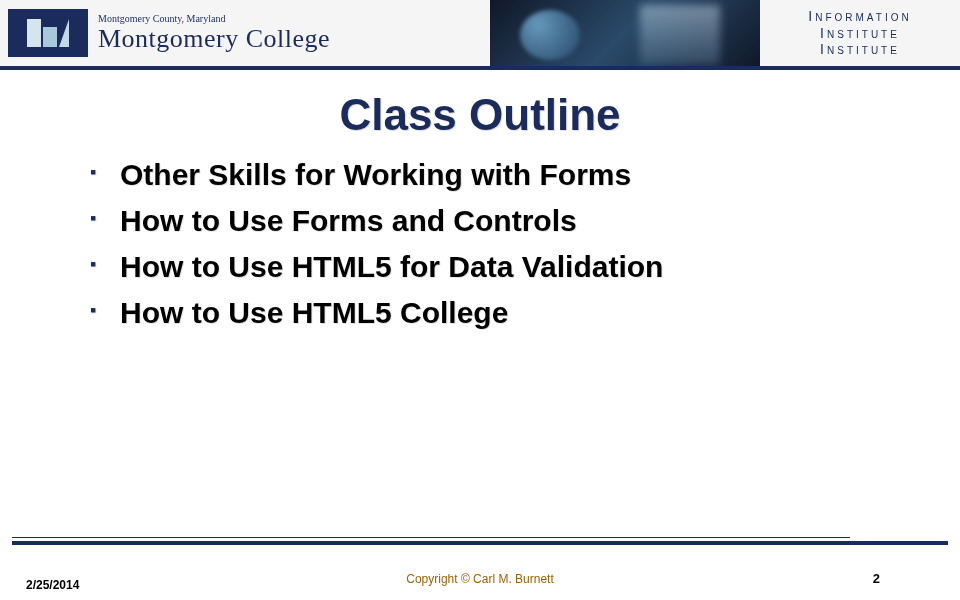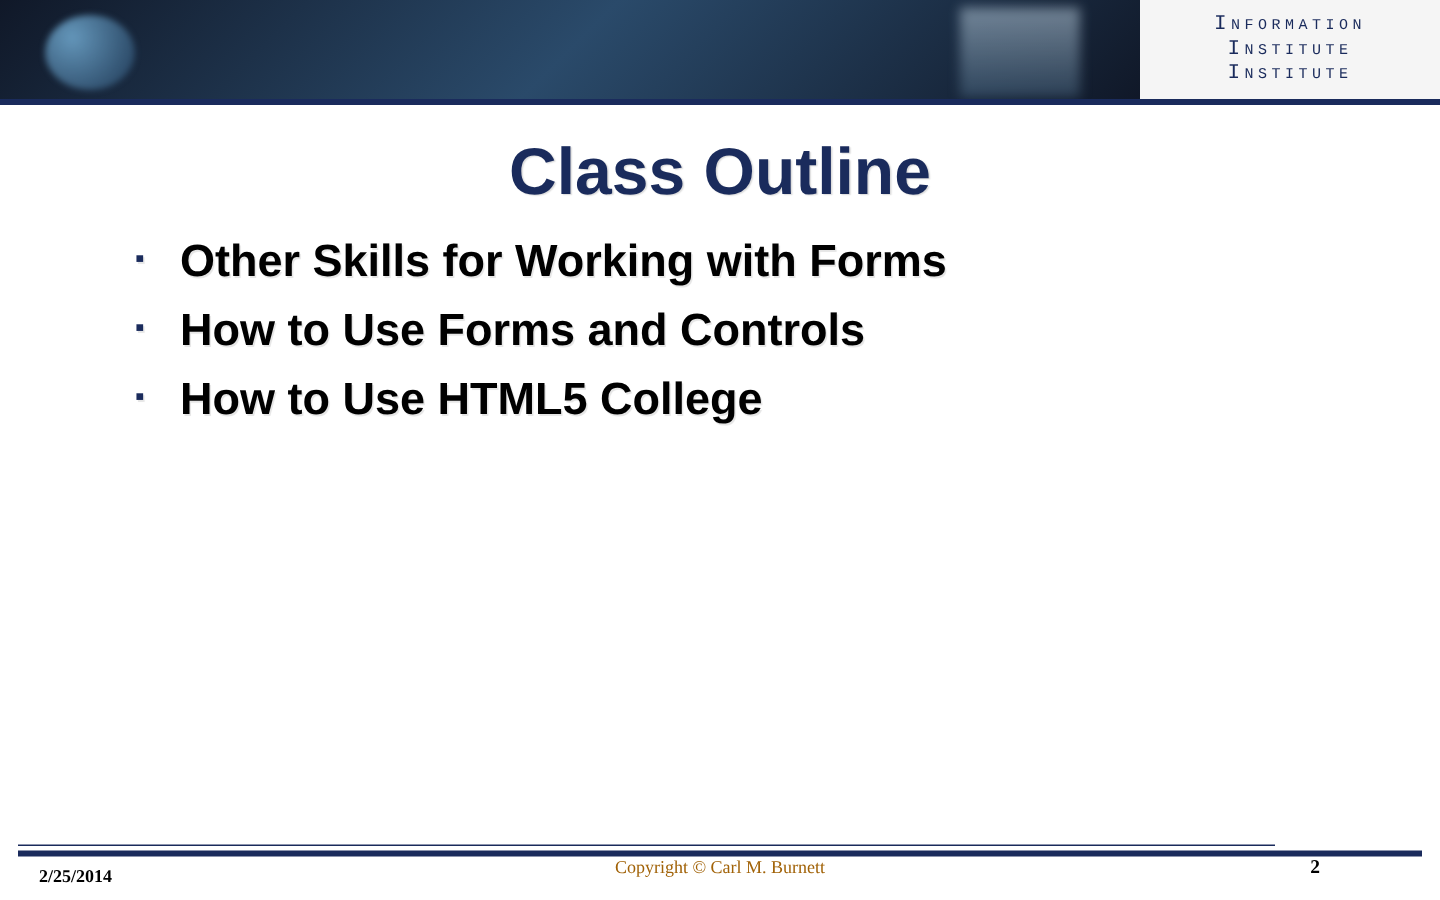--- a/index.html
+++ b/index.html
@@ -106,21 +106,21 @@
       background: linear-gradient(to bottom, rgba(200,220,235,0.5), rgba(100,140,170,0.3));
       filter: blur(4px);
     }
     .header-right {
       width: 200px;
       background: #f5f5f5;
       display: flex;
       flex-direction: column;
       align-items: center;
       justify-content: center;
-      font-family: Liberation Mono, monospace;
+      font-family: Liberation Sans, sans-serif;
       color: #1a2b5c;
     }
     .iti-line {
       font-size: 14px;
       letter-spacing: 3px;
       font-variant: small-caps;
       line-height: 1.2;
     }
     .content {
       padding: 20px 30px 0 30px;
@@ -152,22 +152,21 @@
       left: 0;
       top: 4px;
       color: #1a2b5c;
       font-size: 18px;
     }
     .footer {
       position: absolute;
       bottom: 0;
       left: 0;
       width: 100%;
-      height: 37px;
-      font-family: Liberation Serif, serif;
+      height: 63px;
     }
     .footer-line-thin {
       position: absolute;
       top: 0;
       left: 12px;
       right: 110px;
       height: 1px;
       background: #1a2b5c;
     }
     .footer-line-thick {
@@ -200,33 +199,47 @@
       right: 80px;
       font-size: 13px;
       font-weight: bold;
       color: #000;
     }
   </style>
 </head>
 <body>
 
 <div class="header">
+  <div class="header-left">
+    <div class="logo-box">
+      <div class="logo-shapes">
+        <div class="logo-shape-1"></div>
+        <div class="logo-shape-2"></div>
+        <div class="logo-shape-3"></div>
+      </div>
+    </div>
+    <div class="mc-text">
+      <div class="mc-tagline">Montgomery County, Maryland</div>
+      <div class="mc-name">Montgomery College</div>
+    </div>
+  </div>
   <div class="header-middle"></div>
   <div class="header-right">
     <div class="iti-line">Information</div>
     <div class="iti-line">Institute</div>
     <div class="iti-line">Institute</div>
   </div>
 </div>
 
 <div class="content">
   <h1 class="slide-title">Class Outline</h1>
   <ul class="bullet-list">
     <li class="bullet-item">Other Skills for Working with Forms</li>
     <li class="bullet-item">How to Use Forms and Controls</li>
+    <li class="bullet-item">How to Use HTML5 for Data Validation</li>
     <li class="bullet-item">How to Use HTML5 College</li>
   </ul>
 </div>
 
 <div class="footer">
   <div class="footer-line-thin"></div>
   <div class="footer-line-thick"></div>
   <div class="footer-date">2/25/2014</div>
   <div class="footer-copyright">Copyright © Carl M. Burnett</div>
   <div class="footer-page">2</div>

